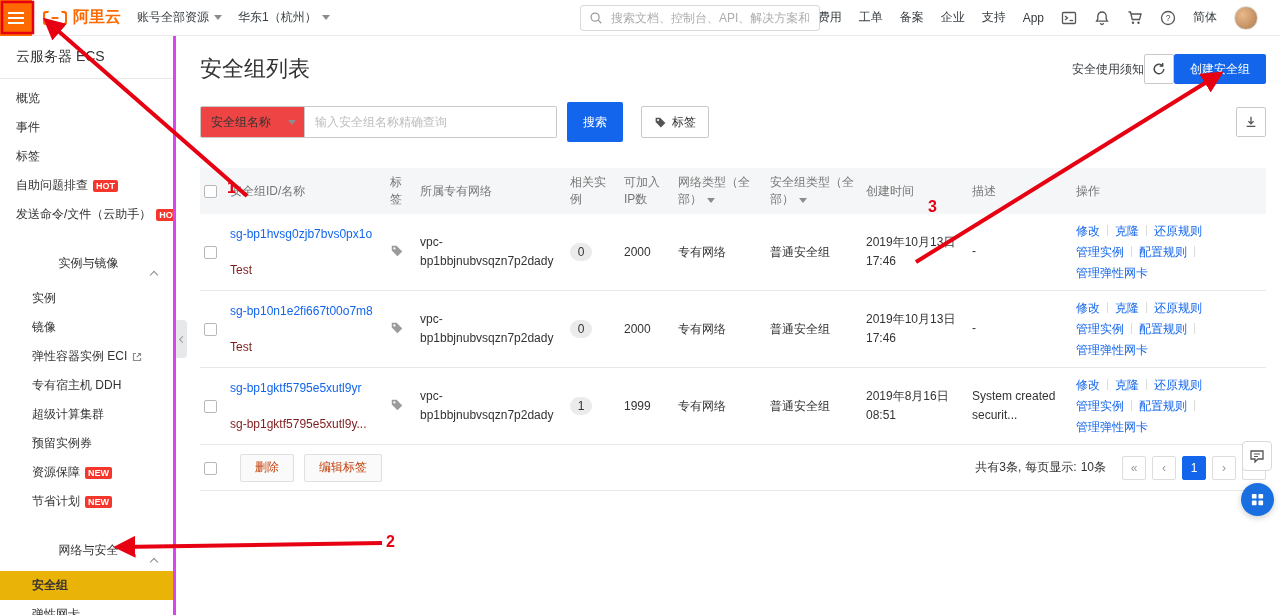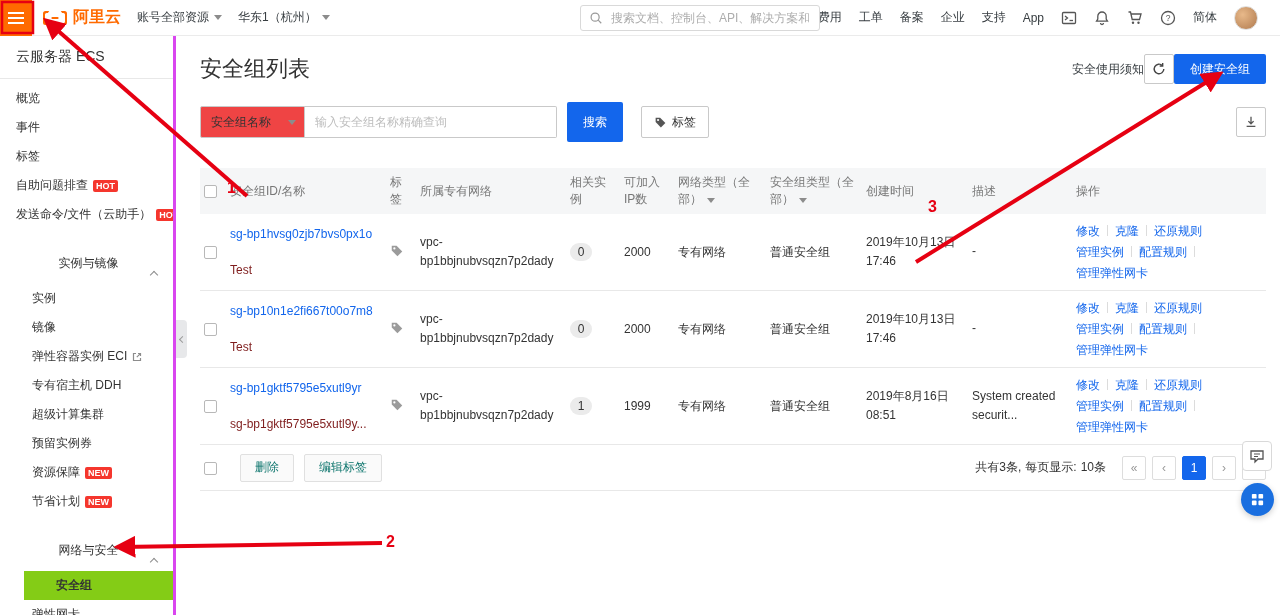--- a/index.html
+++ b/index.html
@@ -27,21 +27,21 @@
   .top-icon { display:flex; align-items:center; cursor:pointer; }
   .avatar { width:24px; height:24px; border-radius:50%; background:radial-gradient(circle at 35% 35%, #e8b98a, #b07a4e); border:1px solid #e0e0e0; cursor:pointer; }
 
   
   .sidebar { position:absolute; left:0; top:36px; bottom:0; width:176px; background:#fff; border-right:3px solid #d946ef; overflow:hidden; z-index:10; }
   .side-title { height:43px; display:flex; align-items:center; padding-left:16px; font-size:14px; color:#333; border-bottom:1px solid #e8e8e8; }
   .side-list { padding-top:5px; }
   .side-item { height:29px; display:flex; align-items:center; padding:0 12px 0 16px; font-size:12px; color:#333; cursor:pointer; white-space:nowrap; overflow:hidden; }
   .side-item.sub { padding-left:32px; }
   .side-item.section { margin-top:26px; cursor:default;flex-direction:column; }
-  .side-item.selected { background:#84cc16; font-weight:bold;margin-left:24px; }
+  .side-item.selected { background:#eab308; font-weight:bold; }
   .chev { width:6px; height:6px; border-left:1.5px solid #8c8c8c; border-top:1.5px solid #8c8c8c; transform:rotate(45deg); margin-left:auto; margin-right:4px; flex:none; }
   .badge { background:#f5362d; color:#fff; font-size:9px; line-height:12px; padding:0 3px; border-radius:2px; margin-left:5px; font-weight:bold; flex:none; }
   .ext-icon { margin-left:5px; display:flex; align-items:center; }
   .side-collapse { position:absolute; left:176px; top:320px; width:11px; height:38px; background:#e7e8ea; border-radius:0 4px 4px 0; display:flex; align-items:center; justify-content:center; cursor:pointer; z-index:11; }
   .side-collapse i { width:5px; height:5px; border-left:1.5px solid #9a9a9a; border-bottom:1.5px solid #9a9a9a; transform:rotate(45deg); display:block; margin-left:2px; }
 
   
   .main { position:absolute; left:176px; top:36px; right:0; bottom:0; background:#fff; padding:0 14px 0 24px; overflow:hidden; }
   .page-head { display:flex; align-items:center; padding-top:18px; }
   .page-head h1 { margin:0; font-size:22px; font-weight:500; color:#333; }
@@ -76,21 +76,21 @@
   .trow { display:flex; align-items:center; min-height:77px; border-bottom:1px solid #e8e8e8; color:#333; }
   .checkbox { display:inline-block; width:13px; height:13px; border:1px solid #b8b8b8; border-radius:2px; background:#fff; cursor:pointer; vertical-align:middle; }
   .link { color:#1366ec; cursor:pointer; }
   .sg-name { margin-top:22px; color:#7f1d1d; }
   .count-badge { display:inline-block; min-width:22px; text-align:center; background:#ebebeb; border-radius:10px; padding:2px 6px; color:#333; cursor:pointer; }
   .line { line-height:1.6; }
   .action-line { line-height:1.75; white-space:nowrap; }
   .sep { display:inline-block; width:1px; height:11px; background:#dcdcdc; margin:0 7px; vertical-align:-1px; }
 
   .tfoot { display:flex; align-items:center; height:46px; border-bottom:1px solid #e8e8e8; }
-  .ghost-btn { height:28px; padding:0 14px; border:1px solid #e0e0e0; background:#fafafa; color:#0f766e; border-radius:2px; font-size:12px; margin-left:10px; cursor:not-allowed; font-family:inherit; }
+  .ghost-btn { height:28px; padding:0 14px; border:1px solid #e0e0e0; background:#fafafa; color:#c2410c; border-radius:2px; font-size:12px; margin-left:10px; cursor:not-allowed; font-family:inherit; }
   .tfoot .col-check { margin-left:0; }
   .foot-right { margin-left:auto; display:flex; align-items:center; color:#333; }
   .foot-right .lbl { margin-right:4px; }
   .page-size { margin-right:10px; }
   .page-btn { width:24px; height:24px; border:1px solid #ddd; background:#fff; color:#999; display:flex; align-items:center; justify-content:center; border-radius:2px; margin-left:6px; font-size:12px; cursor:pointer; }
   .page-btn.active { background:#1366ec; border-color:#1366ec; color:#fff; cursor:default; }
 
   
   .float-chat { position:absolute; right:8px; top:441px; width:30px; height:30px; background:#fff; border:1px solid #d9d9d9; border-radius:4px; display:flex; align-items:center; justify-content:center; cursor:pointer; z-index:40; }
   .float-widget { position:absolute; right:6px; top:483px; width:33px; height:33px; border-radius:50%; background:#1a6fe0; display:flex; align-items:center; justify-content:center; cursor:pointer; z-index:40; box-shadow:0 2px 6px rgba(0,0,0,.2); }

